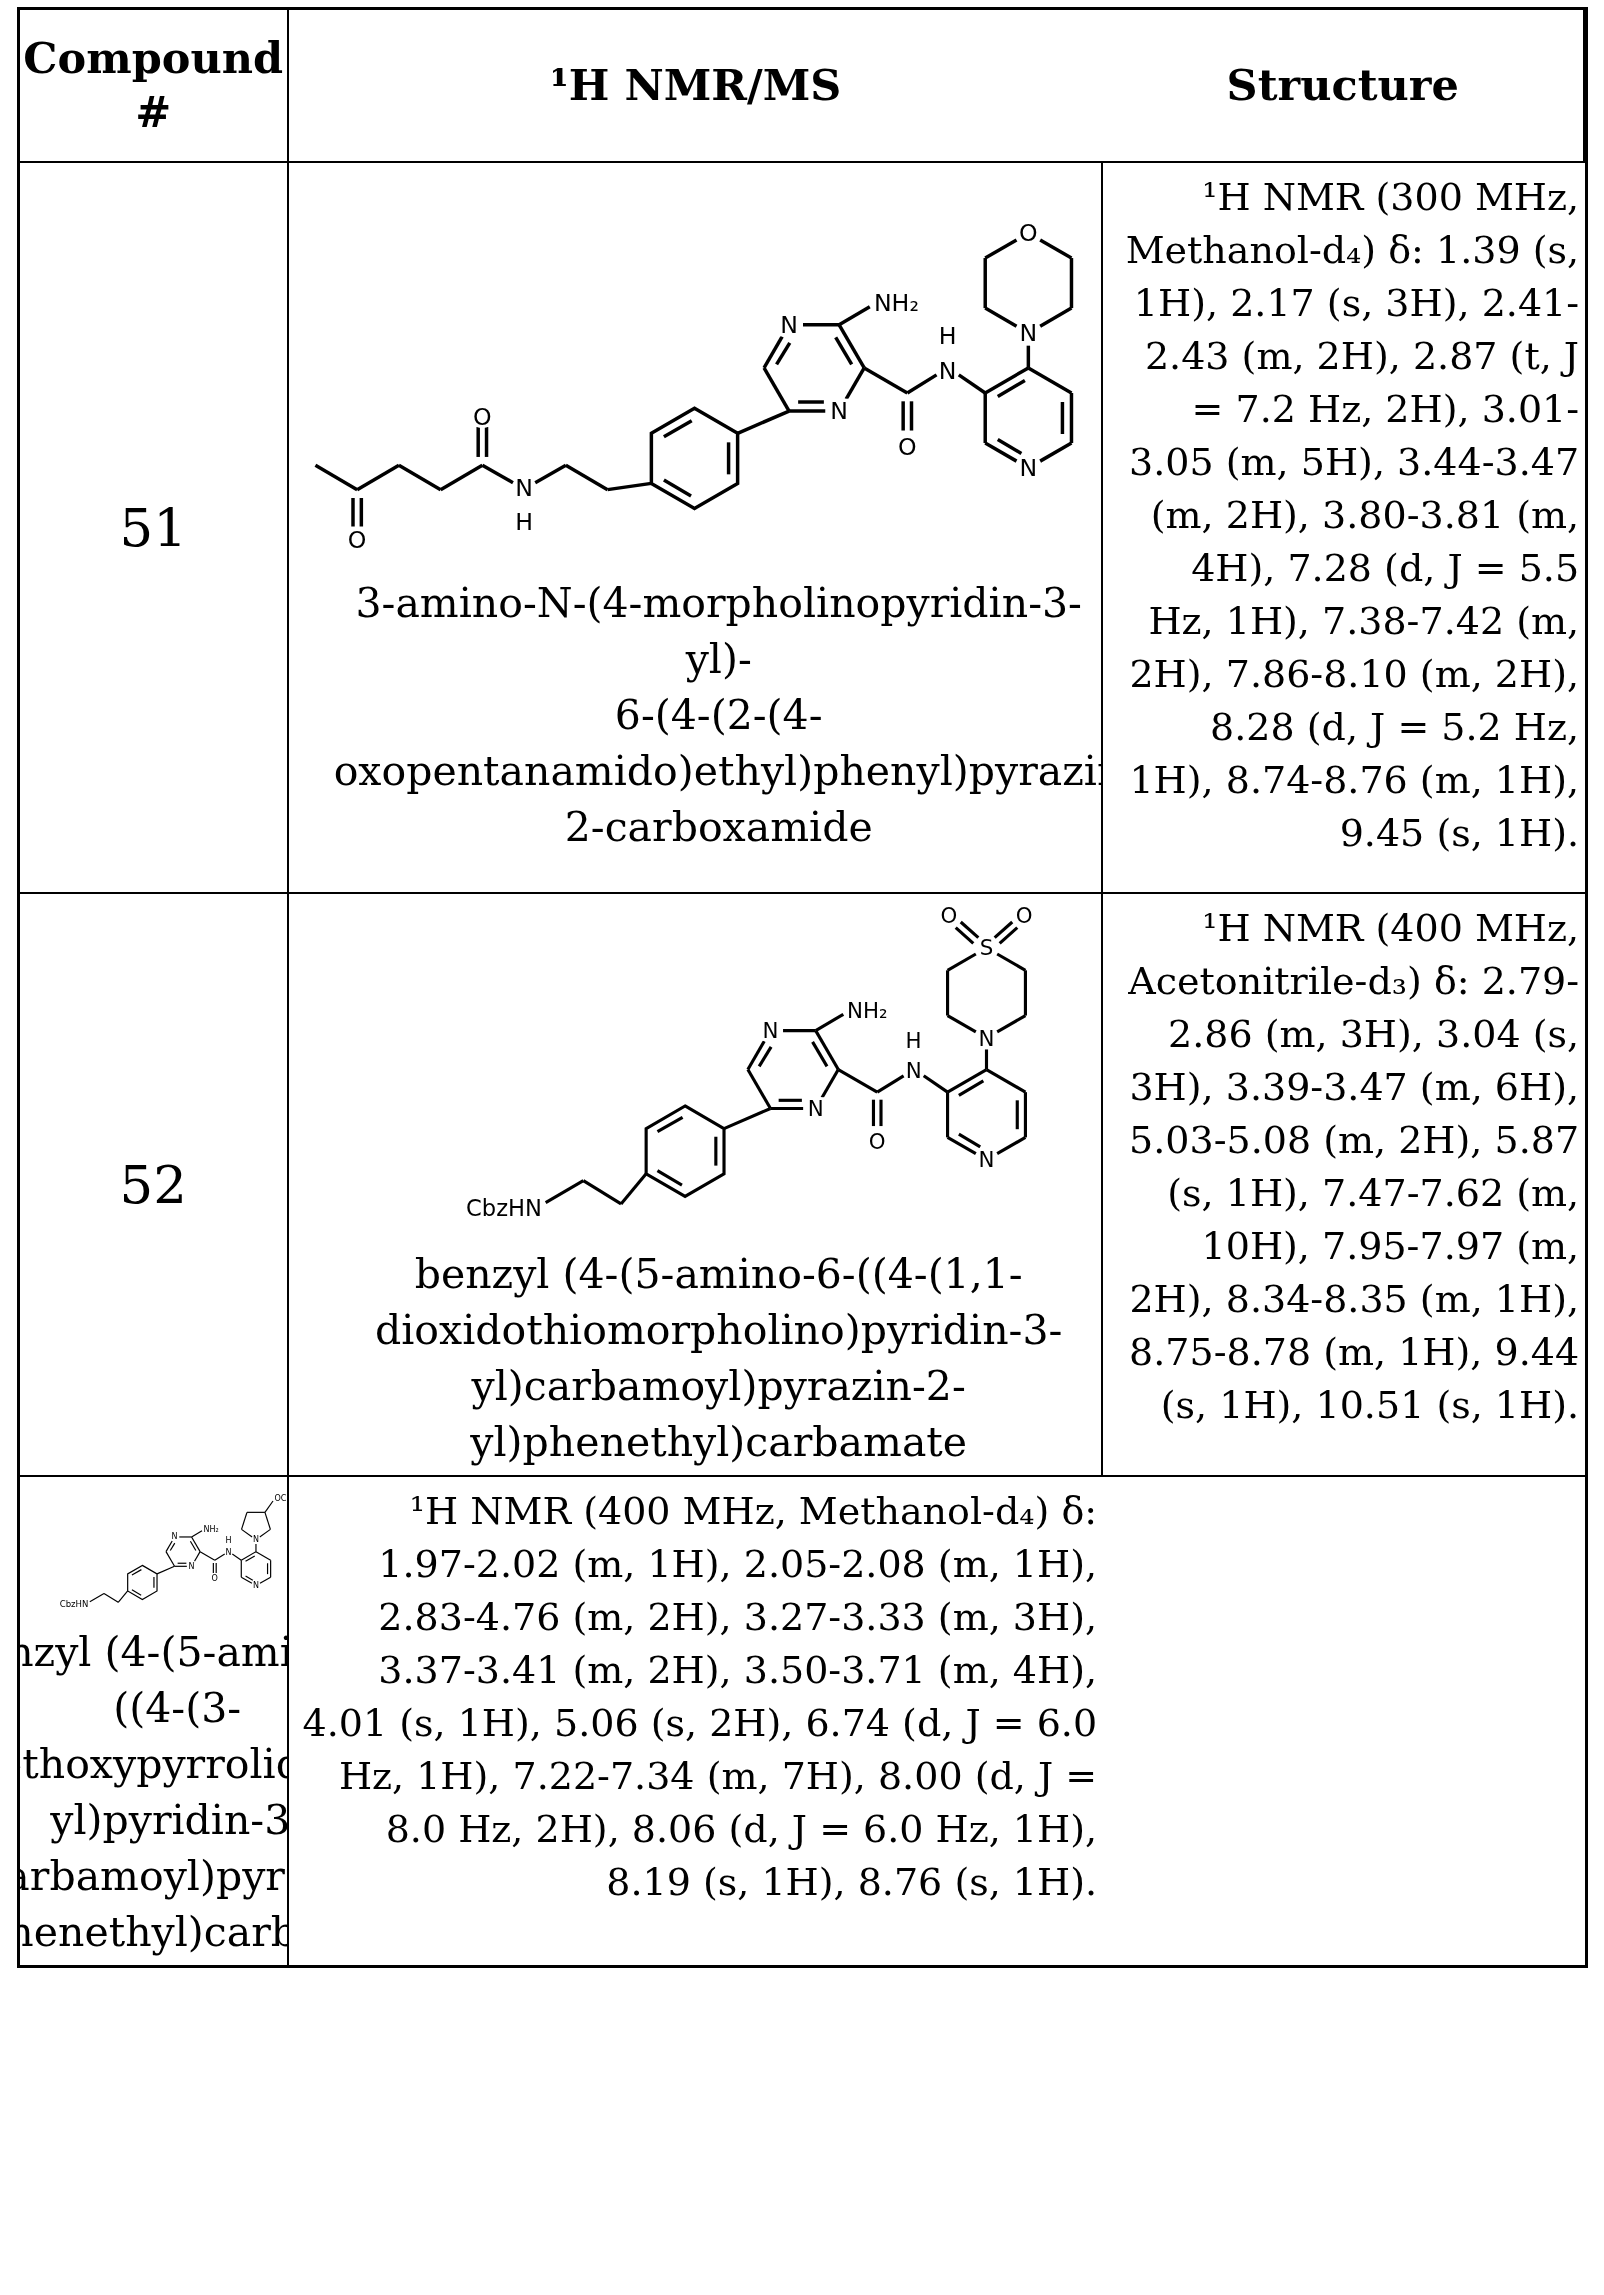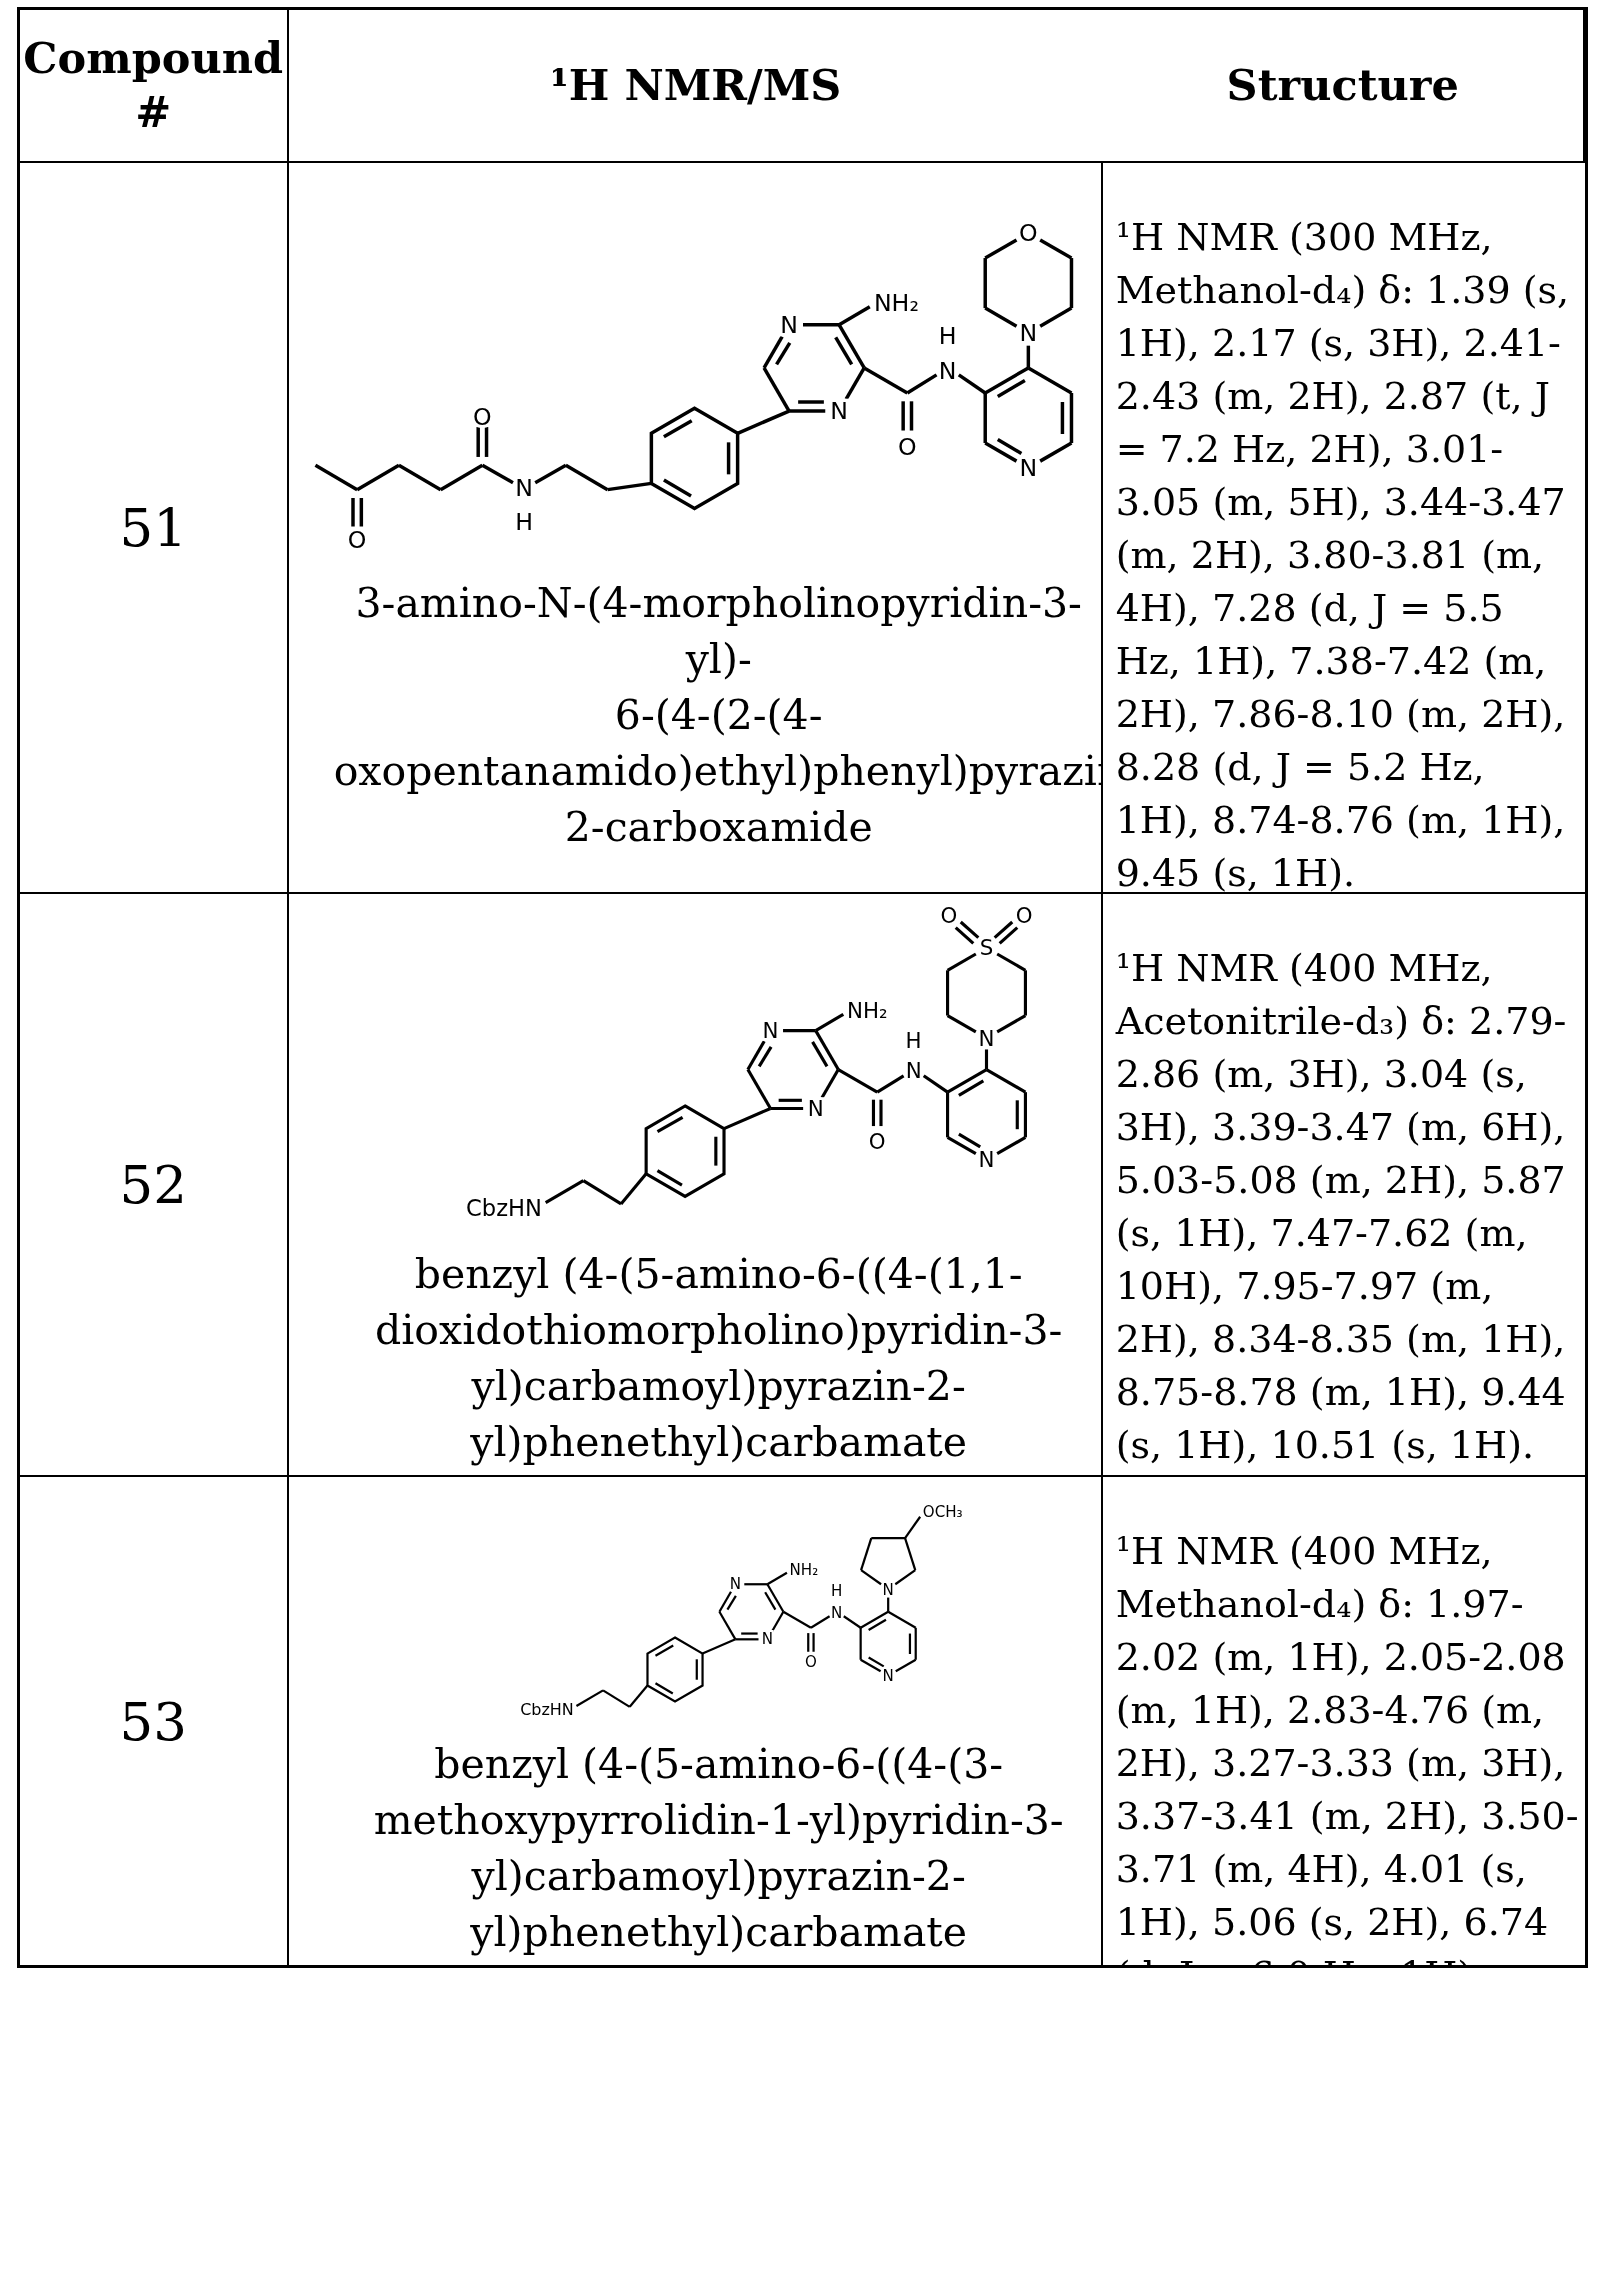--- a/index.html
+++ b/index.html
@@ -8,21 +8,21 @@
          display:grid;grid-template-columns:269px 814px 1fr;grid-template-rows:153px 731px 583px 1fr;}
   .cell{border-right:2.8px solid #000;border-bottom:2.8px solid #000;box-sizing:border-box;overflow:hidden;
         display:flex;flex-direction:column;align-items:center;justify-content:center;}
   .cell.last-col{border-right:none;}
   .cell.last-row{border-bottom:none;}
   .hdr{font-weight:bold;font-size:43px;line-height:1.25;text-align:center;white-space:pre-line;}
   .num{font-size:53px;}
   .structcell{gap:13px;padding:5.6px 0;}
   .name{font-size:41px;line-height:56px;text-align:center;white-space:pre-line;max-width:770px;margin-left:48px;}
   .nmrcell{align-items:flex-start;justify-content:flex-start;padding:7.4px 5.6px 0 13px;}
-  .nmr{font-size:38px;line-height:53px;text-align:left;margin-top:40px;}
+  .nmr{font-size:38px;line-height:53px;text-align:right;}
   svg.struct{display:block;}
   svg.struct line, svg.struct polygon, svg.struct path{stroke:#000;stroke-width:5;fill:none;}
   svg.struct text{font-family:"DejaVu Sans",sans-serif;font-size:34px;fill:#000;stroke:#fff;stroke-width:9px;
                   paint-order:stroke;text-anchor:middle;dominant-baseline:central;font-weight:500;}
   svg.struct text.lg{font-size:36px;}
   svg.struct text.start{text-anchor:start;}
   svg.struct text.end{text-anchor:end;}
 </style>
 </head>
 <body>
@@ -183,21 +183,20 @@
     </svg>
     <div class="name">benzyl (4-(5-amino-6-((4-(1,1-
 dioxidothiomorpholino)pyridin-3-
 yl)carbamoyl)pyrazin-2-
 yl)phenethyl)carbamate</div>
   </div>
   <div class="cell nmrcell last-col">
     <div class="nmr">¹H NMR (400 MHz, Acetonitrile-d₃) δ: 2.79-2.86 (m, 3H), 3.04 (s, 3H), 3.39-3.47 (m, 6H), 5.03-5.08 (m, 2H), 5.87 (s, 1H), 7.47-7.62 (m, 10H), 7.95-7.97 (m, 2H), 8.34-8.35 (m, 1H), 8.75-8.78 (m, 1H), 9.44 (s, 1H), 10.51 (s, 1H).</div>
   </div>
 
-  <div class="cell num last-row">53</div>
   <div class="cell structcell last-row">
     <svg class="struct" width="788" viewBox="0 0 1250 540">
 
       <line x1="358" y1="502" x2="418" y2="467"></line>
       <line x1="418" y1="467" x2="478" y2="504"></line>
       <line x1="478" y1="504" x2="518" y2="456"></line>
 
       <polygon points="580,348 642,384 642,456 580,492 518,456 518,384"></polygon>
       <line x1="536" y1="389" x2="576" y2="366"></line>
       <line x1="629" y1="397" x2="629" y2="443"></line>

